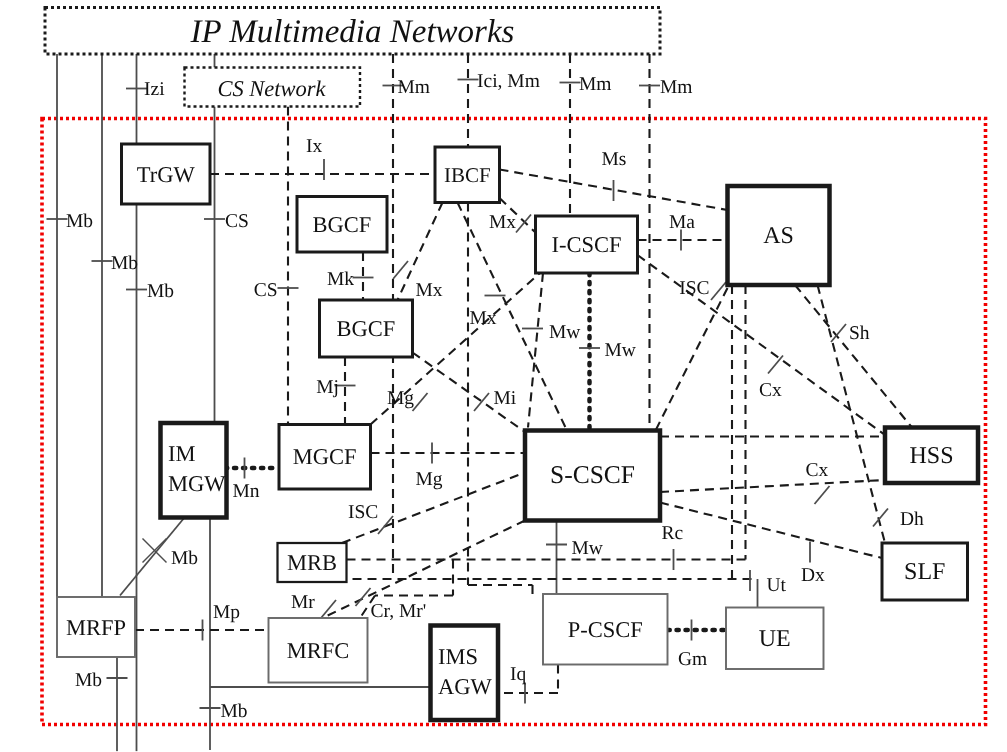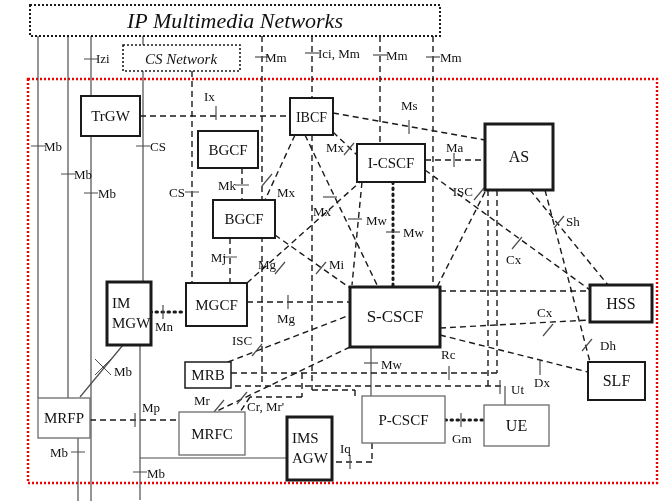--- a/index.html
+++ b/index.html
@@ -1,16 +1,16 @@
 <!DOCTYPE html>
 <html><head>
 <meta charset="utf-8">
 <style>
   html,body{margin:0;padding:0;background:#ffffff;}
-  #stage{width:671px;height:501px;position:relative;background:#fff;overflow:hidden;border-radius:17px;}
+  #stage{width:671px;height:501px;position:relative;background:#fff;overflow:hidden;}
   svg{display:block;font-family:"Liberation Serif","DejaVu Serif",serif;}
   text{fill:#111;}
   .node-label{font-size:15px;}
 </style>
 </head>
 <body>
 
 <div id="stage">
   <svg id="diagram" width="671" height="501" viewBox="0 0 671 501">
       <rect x="0" y="0" width="671" height="501" fill="#ffffff"></rect>

